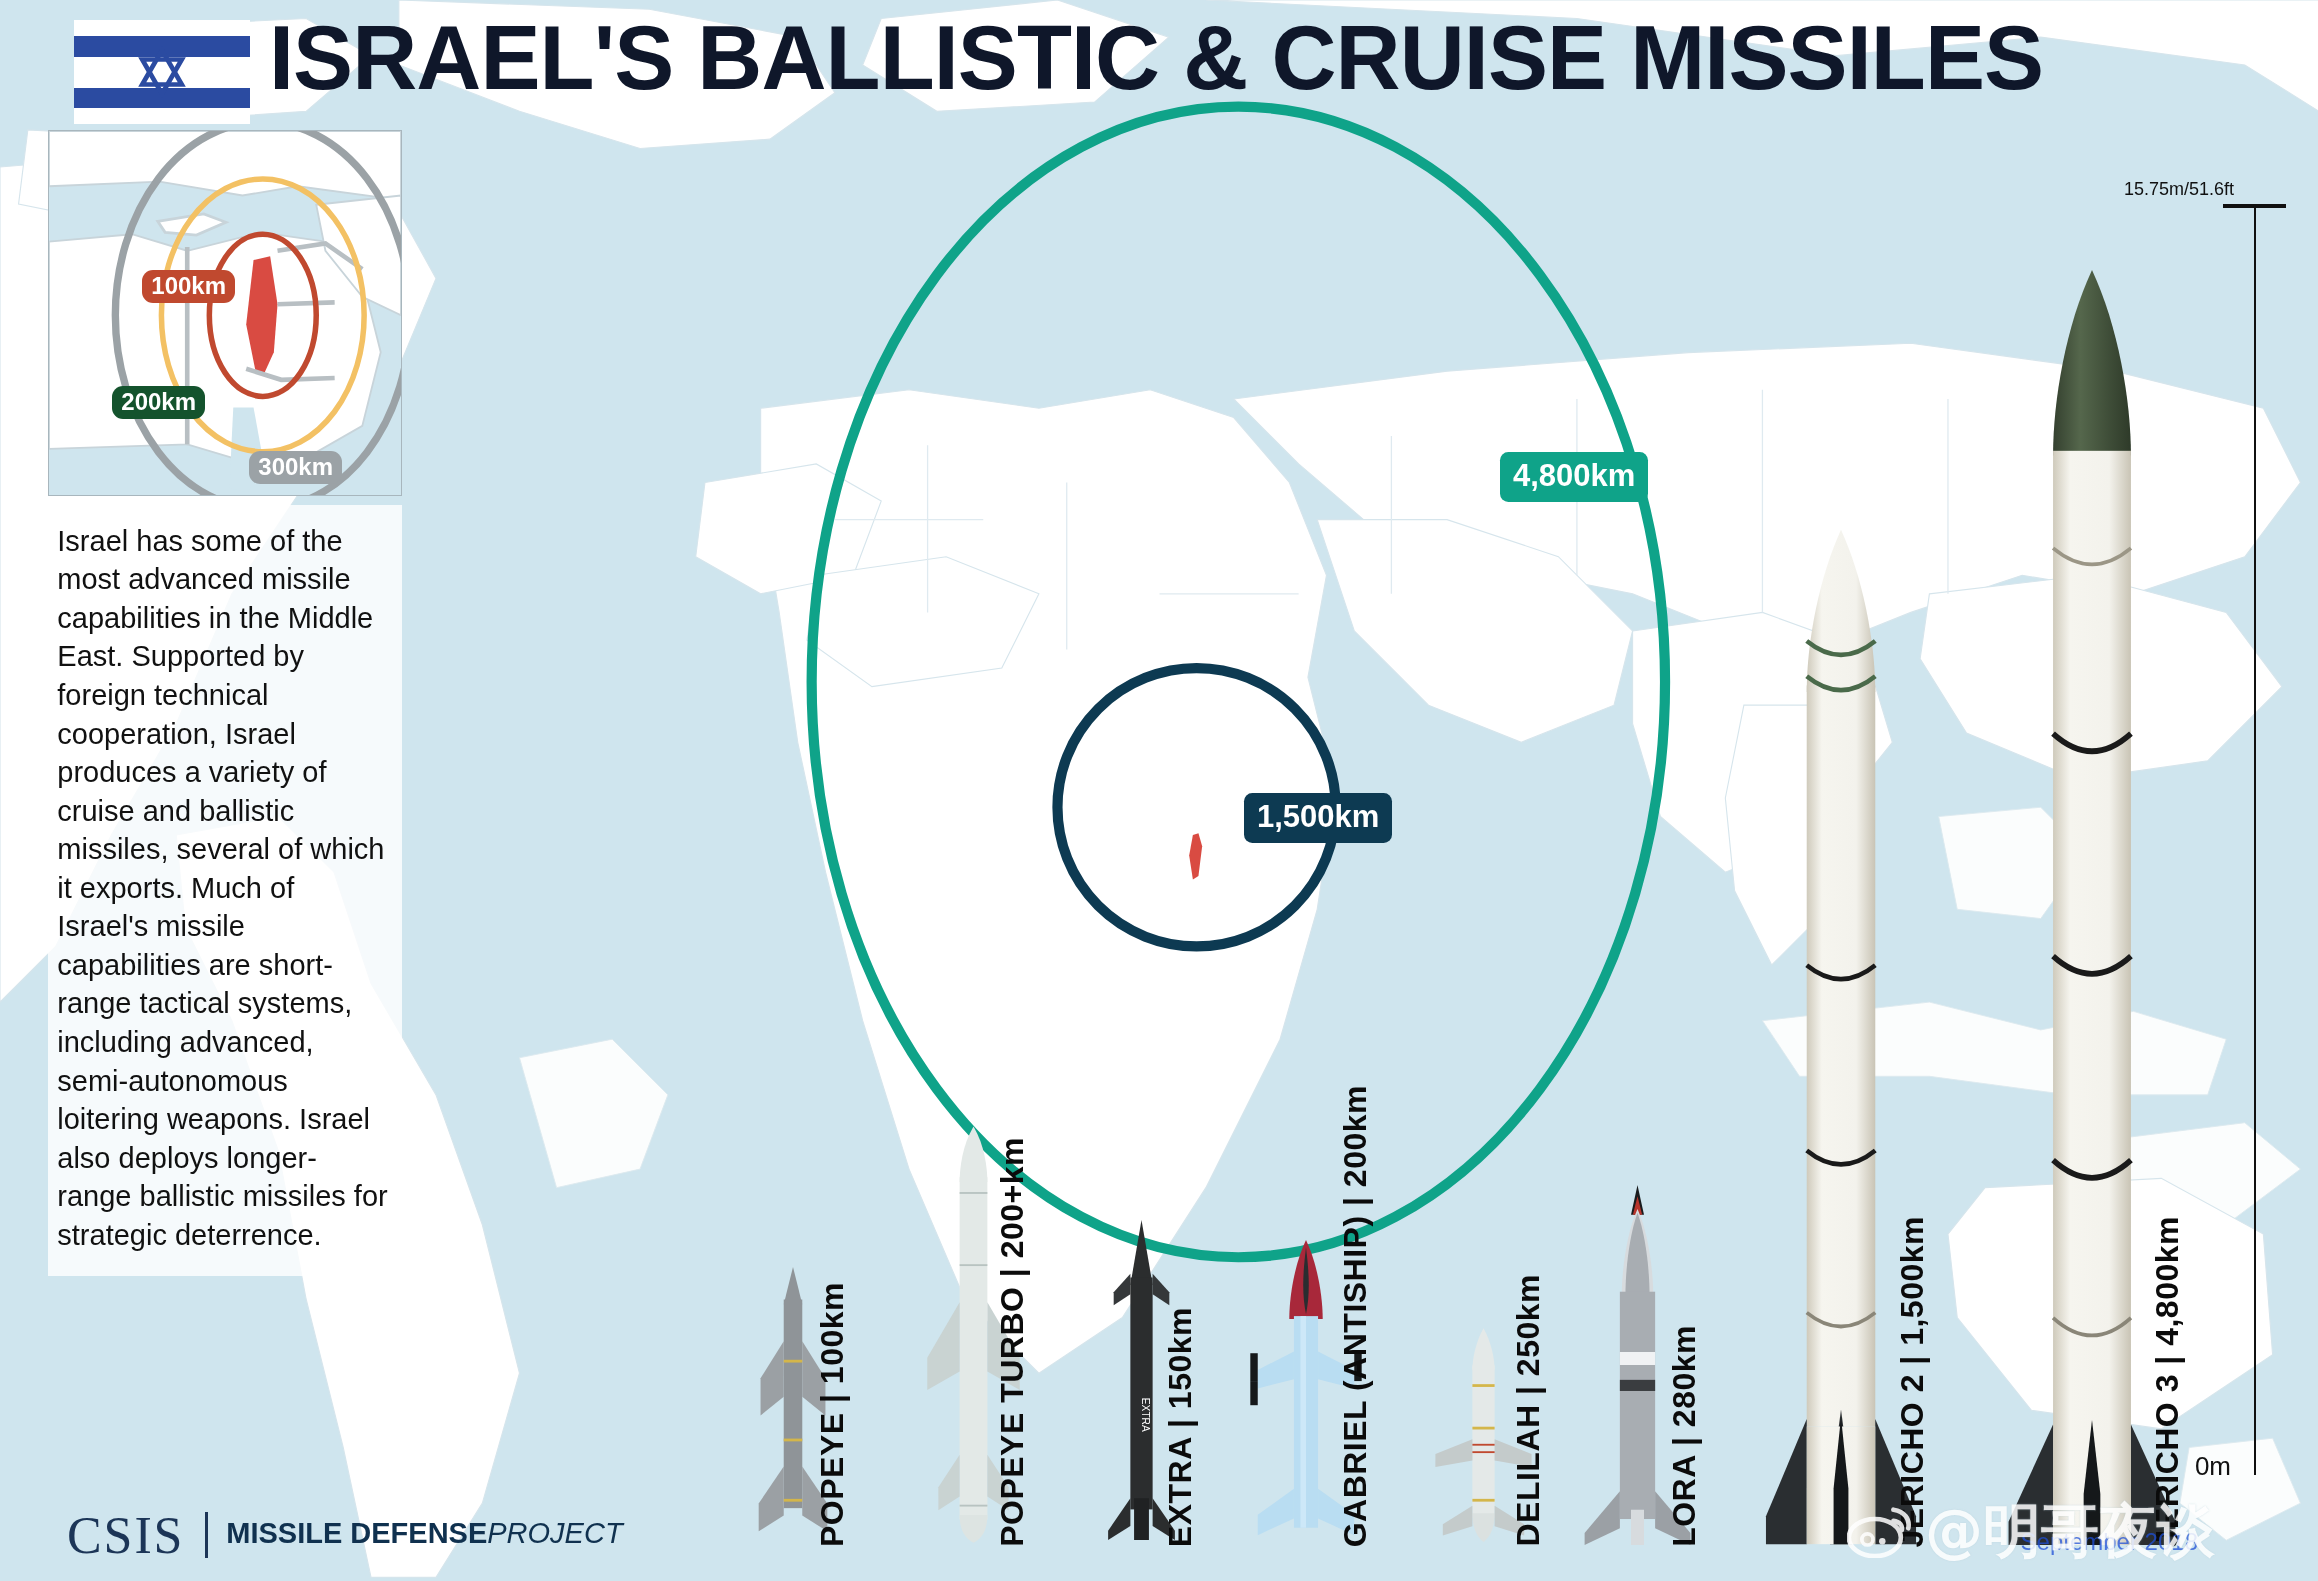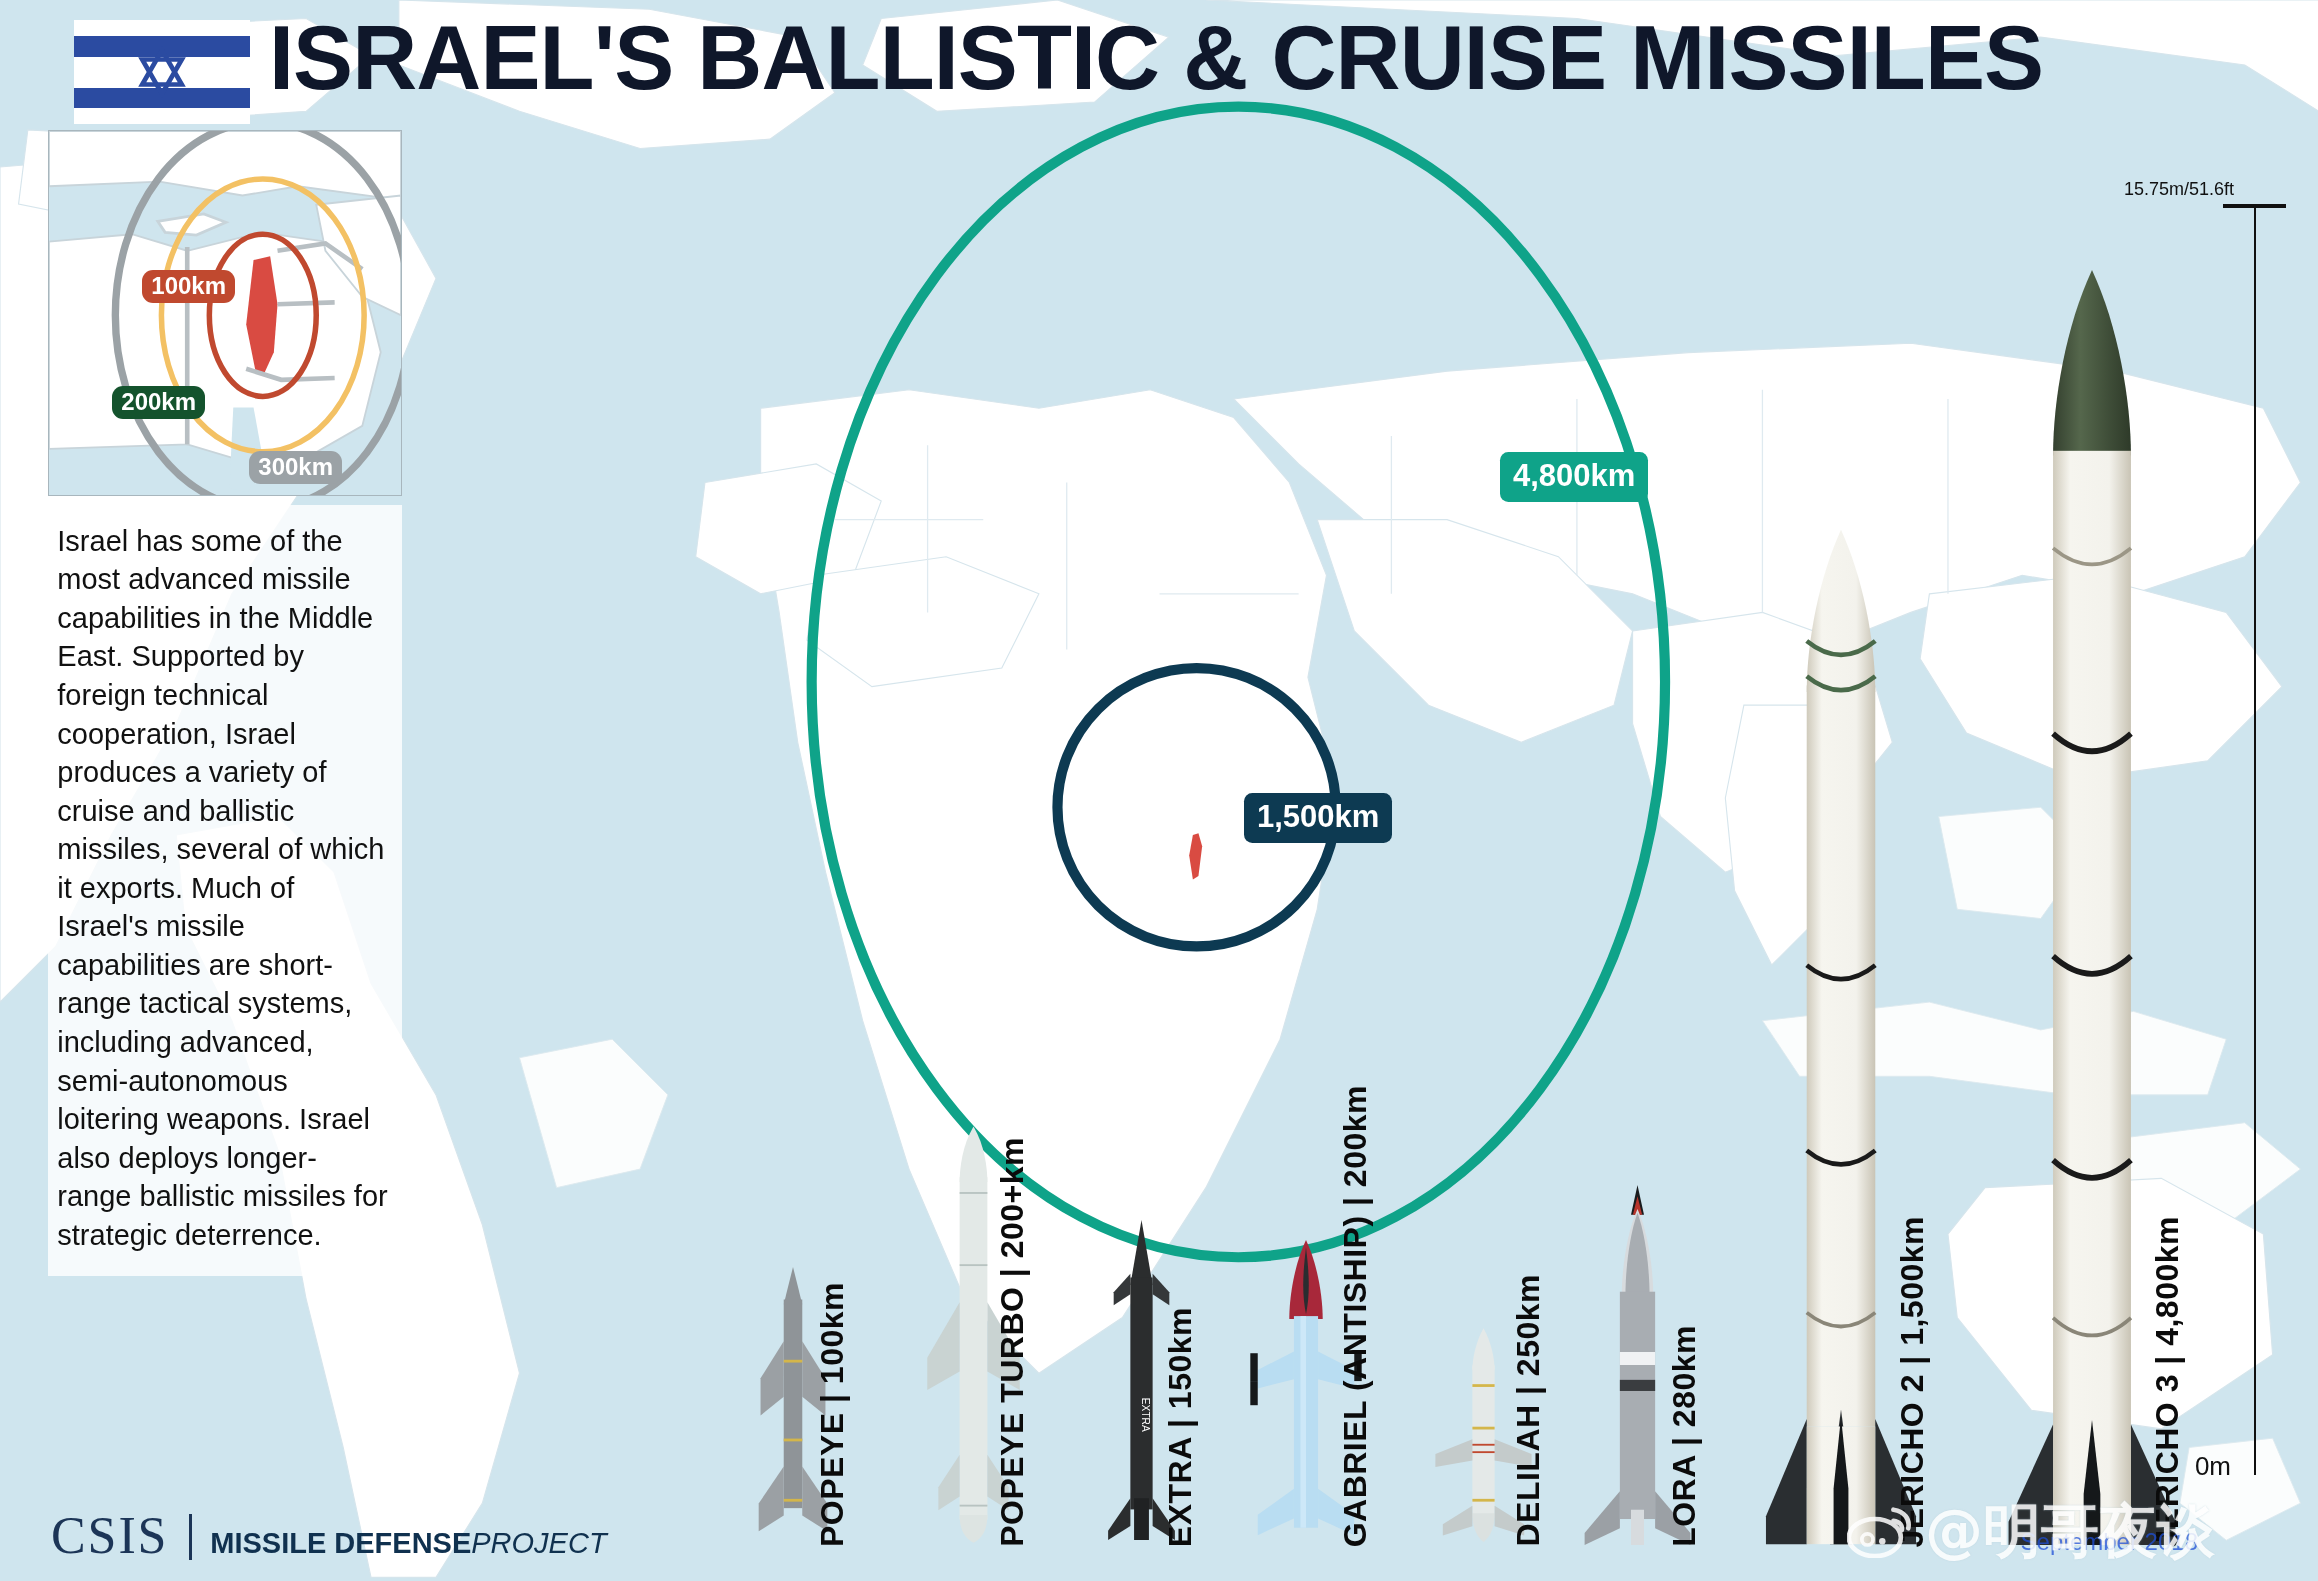--- a/index.html
+++ b/index.html
@@ -62,22 +62,22 @@
     position:absolute; left:48px; top:505px; width:354px;
     background:rgba(255,255,255,0.80);
     padding:16.7px 13px 22px 9.3px; z-index:20;
   }
   #desc p {
     font-size:29px; line-height:1.33; color:#111; font-weight:400;
     font-family:"Liberation Sans", sans-serif;
   }
 
   
-  #logo { position:absolute; left:51px; bottom:20.4px; z-index:25;
-          display:flex; align-items:flex-end; }
+  #logo { position:absolute; left:67px; bottom:20.4px; z-index:25;
+          display:flex; align-items:center; }
   #logo .csis {
     font-family:"Liberation Serif", serif; font-size:52px; color:#1c3557;
     letter-spacing:1.9px; line-height:1;
   }
   #logo .bar { width:2.8px; height:46px; background:#1c3557; margin:0 18.6px 1.9px 20.4px; }
   #logo .mdp { font-size:29px; color:#10314f; line-height:1; padding-bottom:3.7px; }
   #logo .mdp b { font-weight:bold; }
   #logo .mdp span.light { font-weight:normal;font-style:italic; }
   .range-tag {
     position:absolute; color:#fff; font-weight:bold; font-size:31px;

